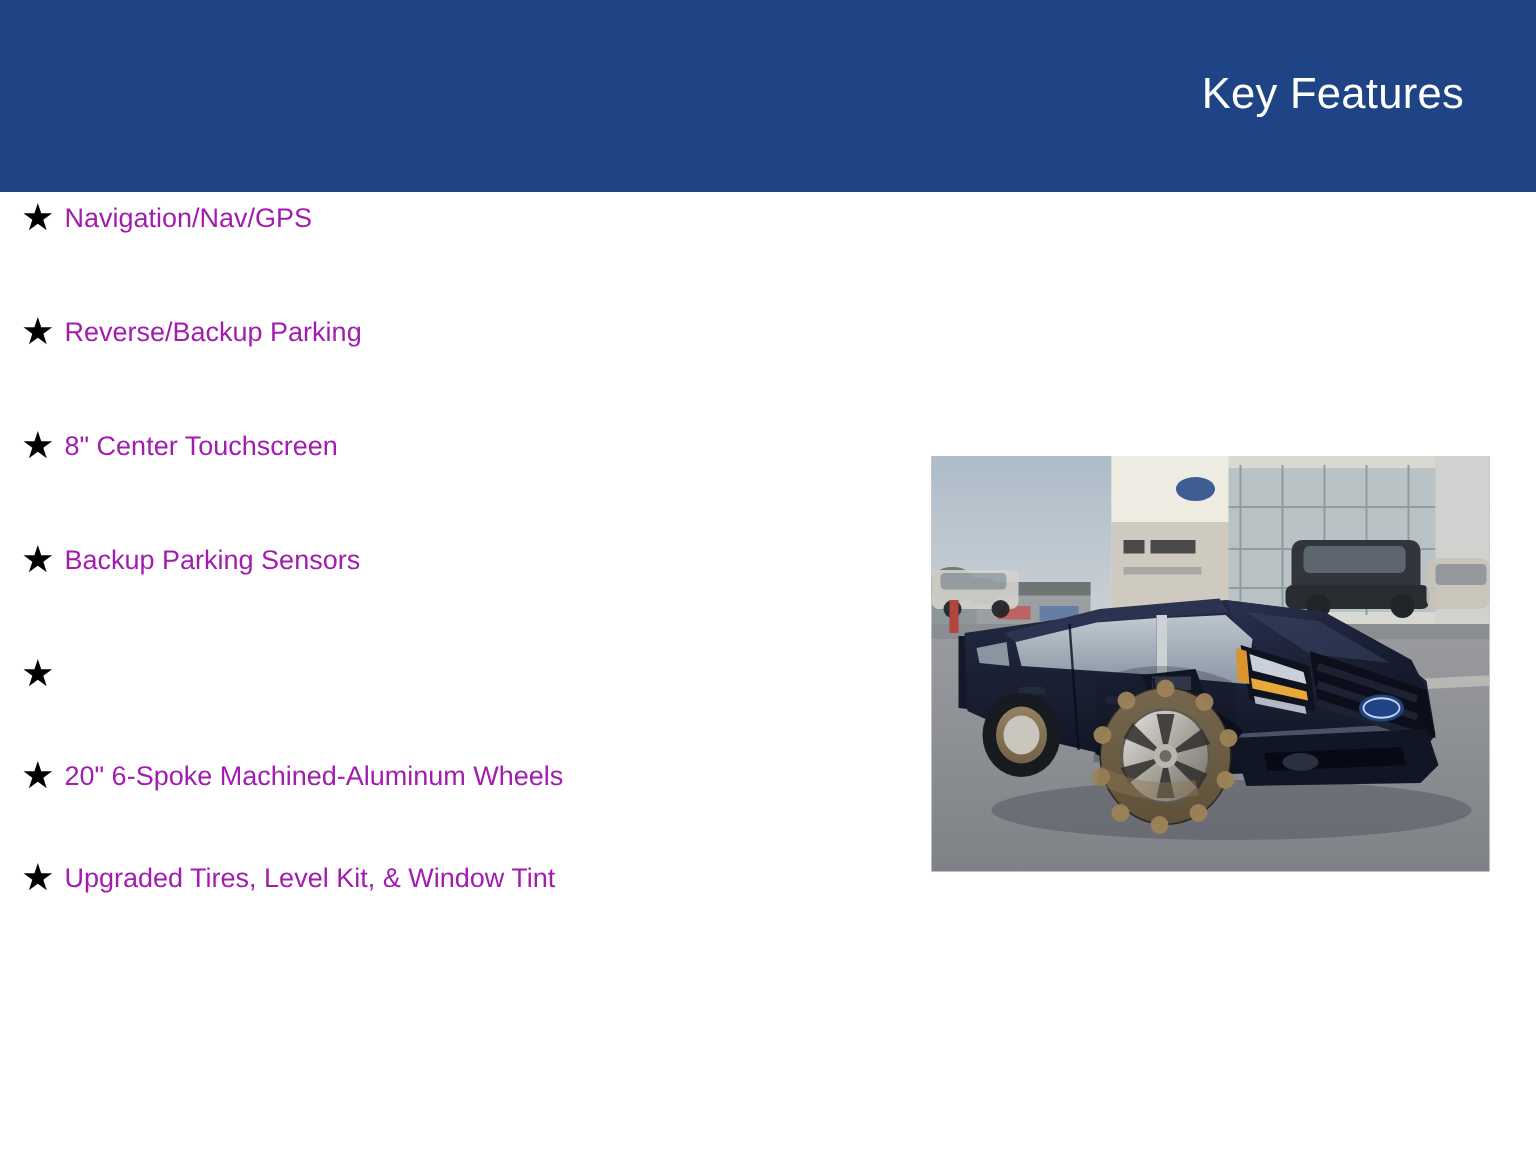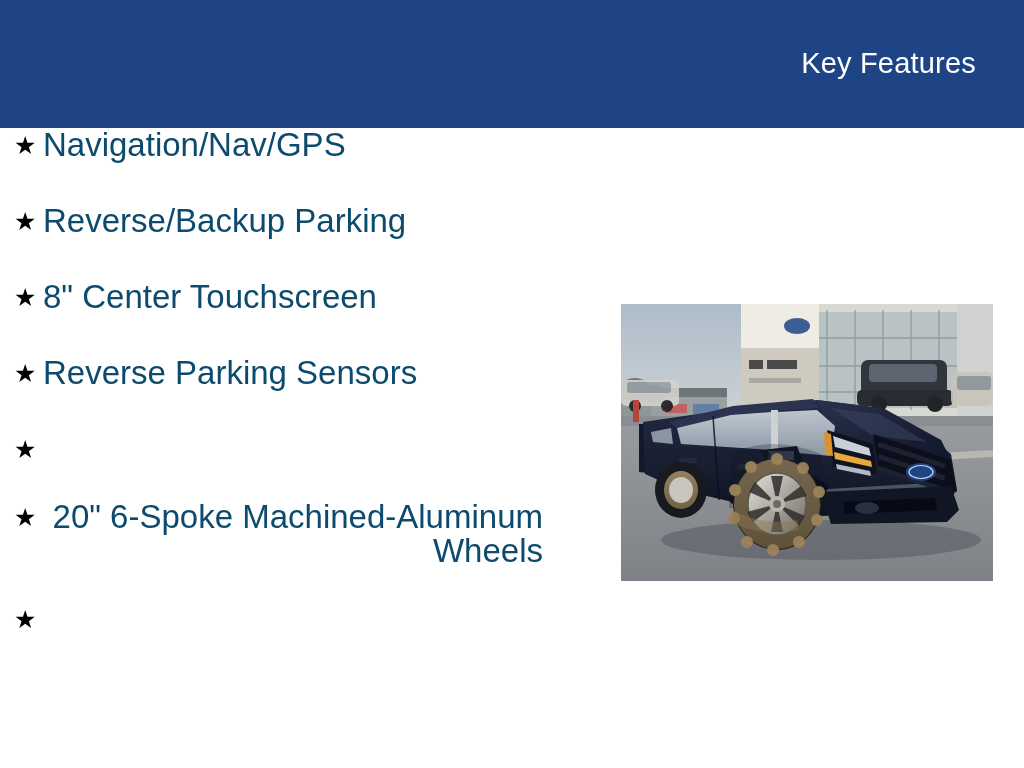--- a/index.html
+++ b/index.html
@@ -41,25 +41,24 @@
   .feature-item.wrap { margin-bottom:34px; }
   .bullet-icon {
     flex:0 0 auto;
     width:29px;
     font-size:25px;
     line-height:34px;
     color:#000;
     text-align:left;
   }
   .feature-label {
-    font-size:33px;
+    font-size:18px;
     line-height:34px;
-    color:#0c4a6e;
+    color:#a21caf;
     max-width:500px;
-    text-align:right;
   }
 
   
   .vehicle-photo {
     position:absolute;
     left:621px; top:304px;
     width:372px; height:277px;
     overflow:hidden;
     background:#8d8f92;
   }
@@ -86,34 +85,35 @@
       <span class="feature-label">Reverse/Backup Parking</span>
     </div>
 
     <div class="feature-item">
       <span class="bullet-icon">★</span>
       <span class="feature-label">8" Center Touchscreen</span>
     </div>
 
     <div class="feature-item">
       <span class="bullet-icon">★</span>
-      <span class="feature-label">Reverse Parking Sensors</span>
+      <span class="feature-label">Backup Parking Sensors</span>
     </div>
 
     <div class="feature-item wrap">
       <span class="bullet-icon">★</span>
     </div>
 
     <div class="feature-item wrap">
       <span class="bullet-icon">★</span>
       <span class="feature-label">20" 6-Spoke Machined-Aluminum Wheels</span>
     </div>
 
     <div class="feature-item wrap">
       <span class="bullet-icon">★</span>
+      <span class="feature-label">Upgraded Tires, Level Kit, &amp; Window Tint</span>
     </div>
 
   </div>
 
   <div class="vehicle-photo">
     <svg viewBox="0 0 372 277" xmlns="http://www.w3.org/2000/svg">
       <defs>
         <linearGradient id="sky" x1="0" y1="0" x2="0" y2="1">
           <stop offset="0%" stop-color="#aebcc9"></stop>
           <stop offset="100%" stop-color="#cdd3d6"></stop>

